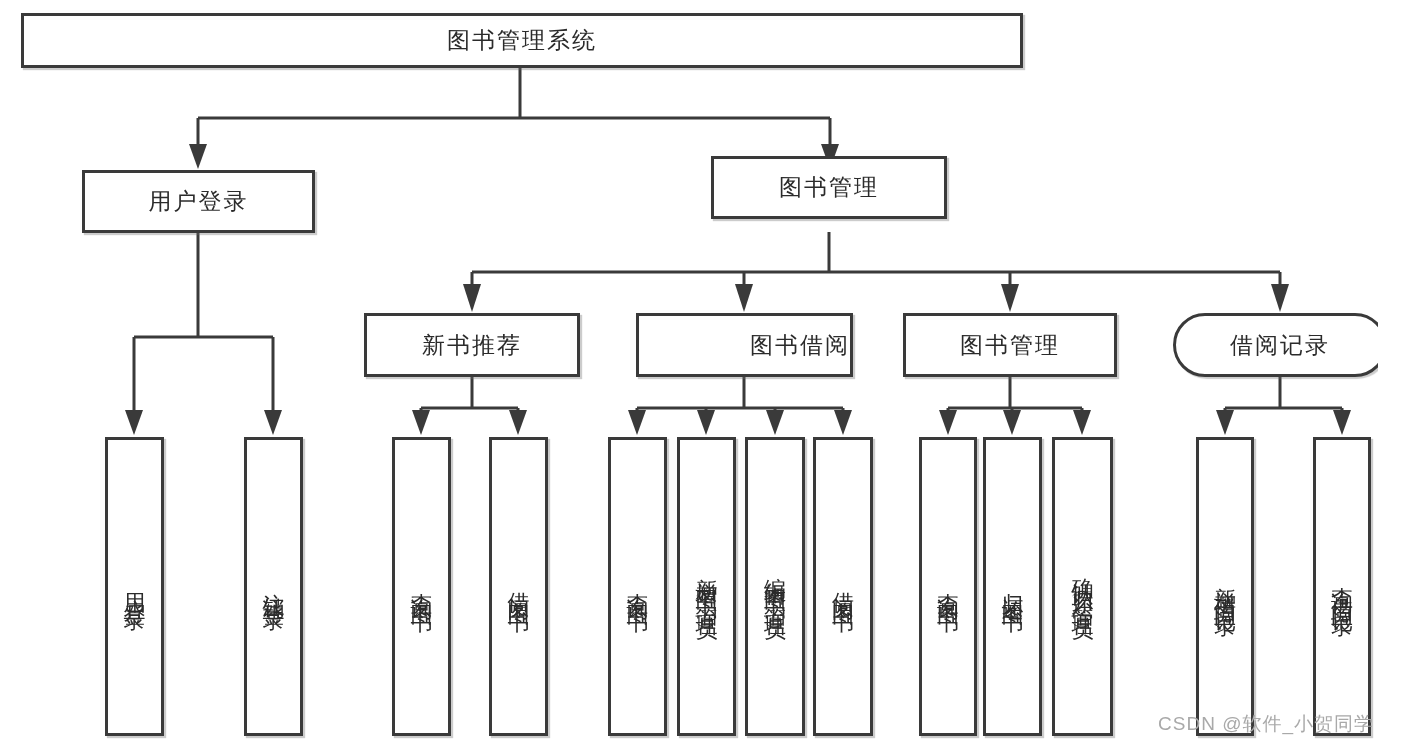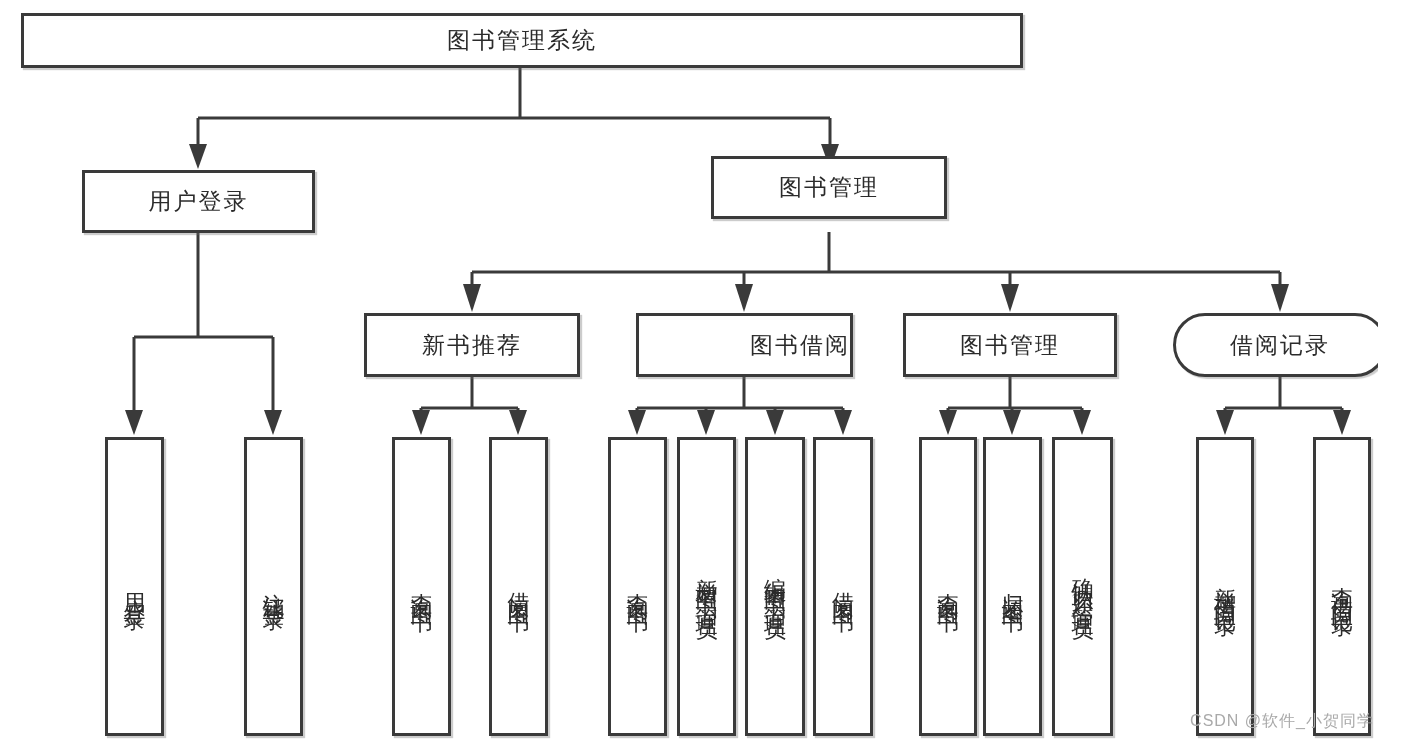--- a/index.html
+++ b/index.html
@@ -66,21 +66,21 @@
   #leaf-bb-borrow  { left: 813px;  width: 60px; }
   #leaf-cb-query   { left: 919px;  width: 58px; }
   #leaf-cb-return  { left: 983px;  width: 59px; }
   #leaf-cb-confirm { left: 1052px; width: 61px; }
   #leaf-br-add     { left: 1196px; width: 58px; }
   #leaf-br-query   { left: 1313px; width: 58px; }
   #watermark {
     position: absolute;
     right: 4px;
     top: 711px;
-    font-size: 16px;
+    font-size: 19px;
     color: #a9a9a9;
     letter-spacing: 1px;
     z-index: 3;
     white-space: nowrap;
   }
 </style>
 </head>
 <body>
 
 <div id="canvas">

